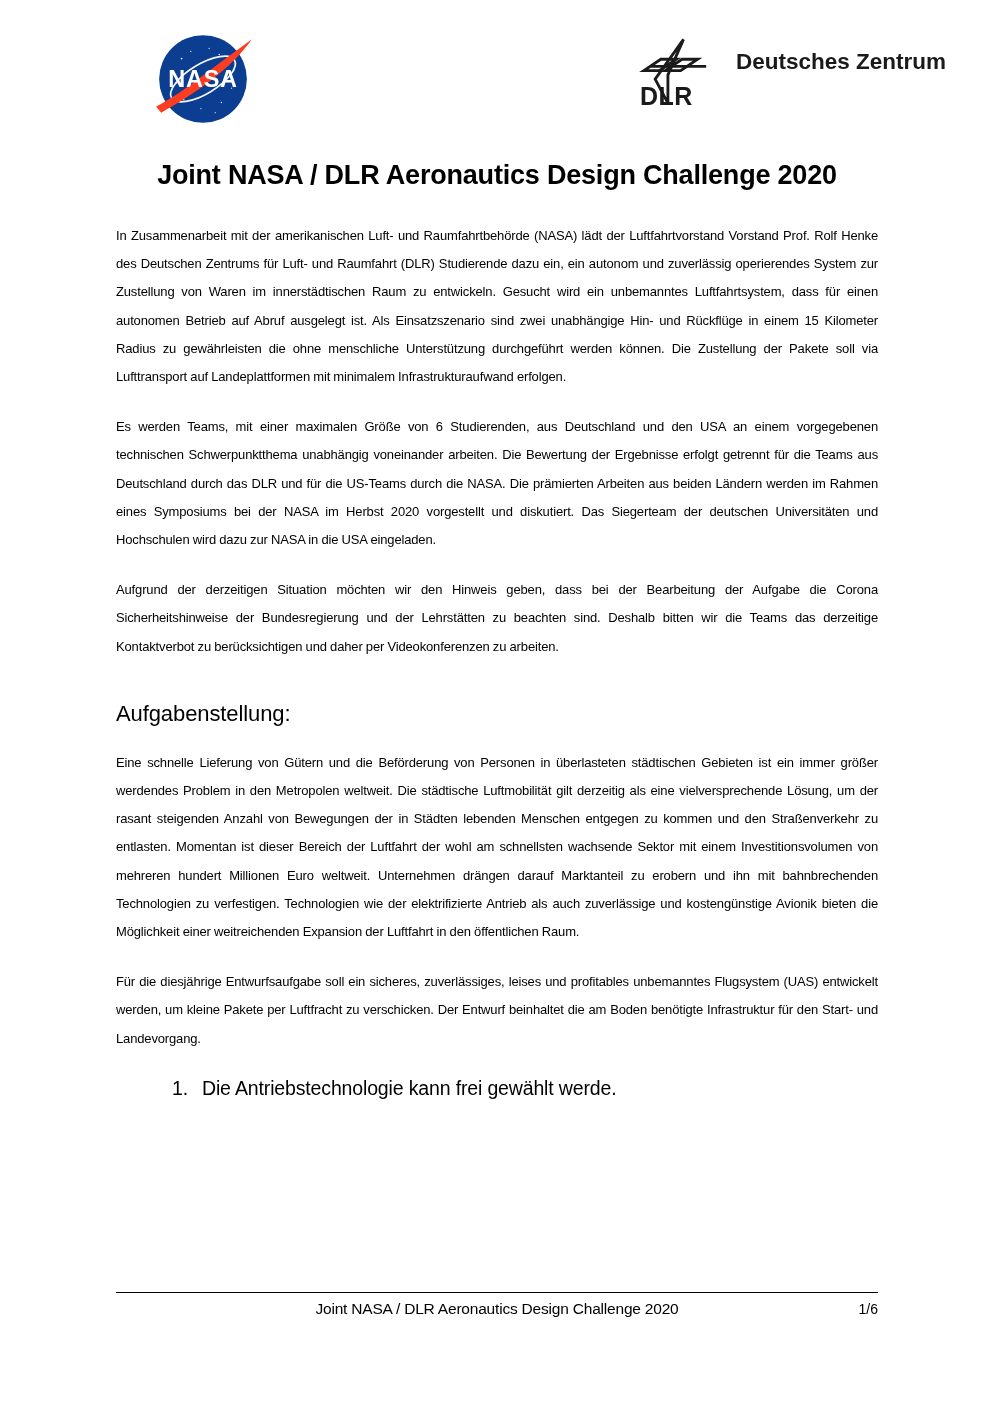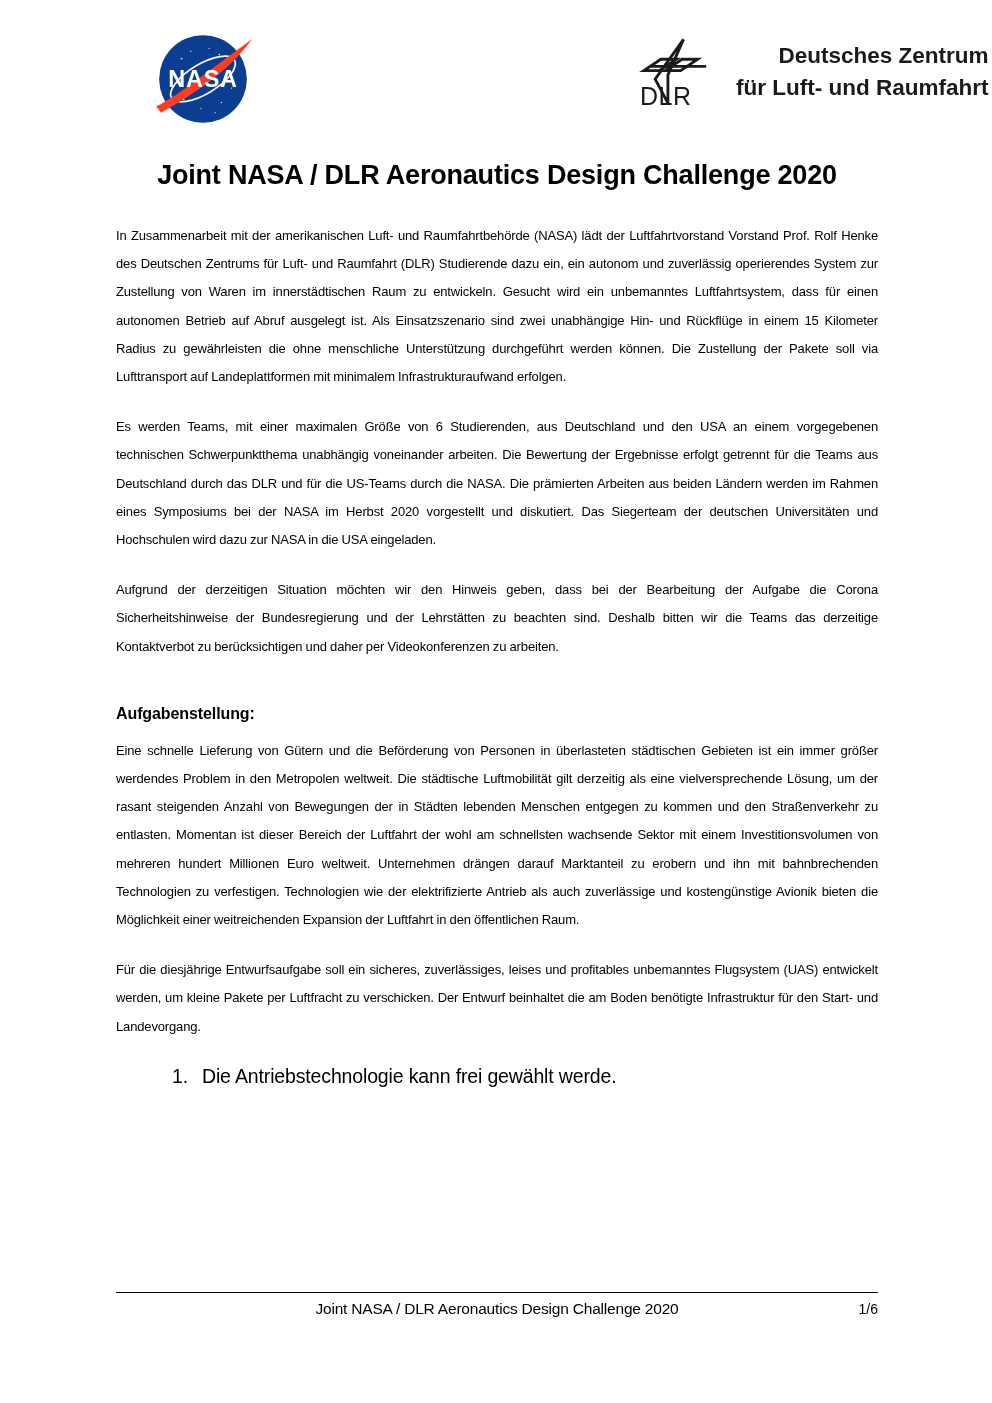--- a/index.html
+++ b/index.html
@@ -48,36 +48,35 @@
     left: 0;
     top: 0;
     width: 74px;
     height: 68px;
   }
   .dlr-word {
     position: absolute;
     left: 2px;
     top: 44px;
     font-size: 25px;
-    font-weight: normal;
+    font-weight: bold;
     letter-spacing: 0.5px;
     color: #1a1a1a;
     font-family: "Liberation Sans", sans-serif;
   }
   .dlr-text {
     position: absolute;
     left: 98px;
-    top: 2px;
+    top: 8px;
     font-size: 22.5px;
     font-weight: bold;
     line-height: 32px;
     color: #1a1a1a;
     white-space: nowrap;
     font-family: "Liberation Sans", sans-serif;
-    text-align: right;
   }
 
   
   .content {
     position: absolute;
     left: 116px;
     top: 158px;
     width: 762px;
   }
   .doc-title {
@@ -94,23 +93,23 @@
     line-height: 28.2px;
     text-align: justify;
     margin: 0 0 22px 0;
     letter-spacing: -0.15px;
     word-spacing: -0.2px;
     -webkit-hyphens: none;
     hyphens: none;
   }
   p.body-par:last-child { margin-bottom: 0; }
   .section-head {
-    font-size: 16px;
-    font-weight: bold;
-    margin: 38px 0 8px 0;
+    font-size: 22px;
+    font-weight: normal;
+    margin: 38px 0 20px 0;
     line-height: 30px;
     letter-spacing: -0.1px;
   }
   .sub-head {
     font-size: 19.5px;
     font-weight: bold;
     margin: 26px 0 9px 0;
     line-height: 26px;
   }
   ol.spec-list {
@@ -209,21 +208,20 @@
             <path d="M62 2 L40 52 L40 92 L22 58 Z"></path>
             <path d="M6 46 L30 30 L52 30 L28 46 Z"></path>
             <path d="M36 46 L60 30 L82 30 L58 46 Z"></path>
             <path d="M16 40 L94 40"></path>
           </g>
         </svg>
       </div>
       <div class="dlr-word">DLR</div>
       <div class="dlr-text">
         <div>Deutsches Zentrum</div>
-        <div>für Luft- und Raumfahrt</div>
       </div>
     </div>
 
   </div>
 
   <div class="content">
 
     <h1 class="doc-title">Joint NASA / DLR Aeronautics Design Challenge 2020</h1>
 
     <p class="body-par">In Zusammenarbeit mit der amerikanischen Luft- und Raumfahrtbehörde (NASA) lädt der Luftfahrtvorstand Vorstand Prof. Rolf Henke des Deutschen Zentrums für Luft- und Raumfahrt (DLR) Studierende dazu ein, ein autonom und zuverlässig operierendes System zur Zustellung von Waren im innerstädtischen Raum zu entwickeln. Gesucht wird ein unbemanntes Luftfahrtsystem, dass für einen autonomen Betrieb auf Abruf ausgelegt ist. Als Einsatzszenario sind zwei unabhängige Hin- und Rückflüge in einem 15 Kilometer Radius zu gewährleisten die ohne menschliche Unterstützung durchgeführt werden können. Die Zustellung der Pakete soll via Lufttransport auf Landeplattformen mit minimalem Infrastrukturaufwand erfolgen.</p>

